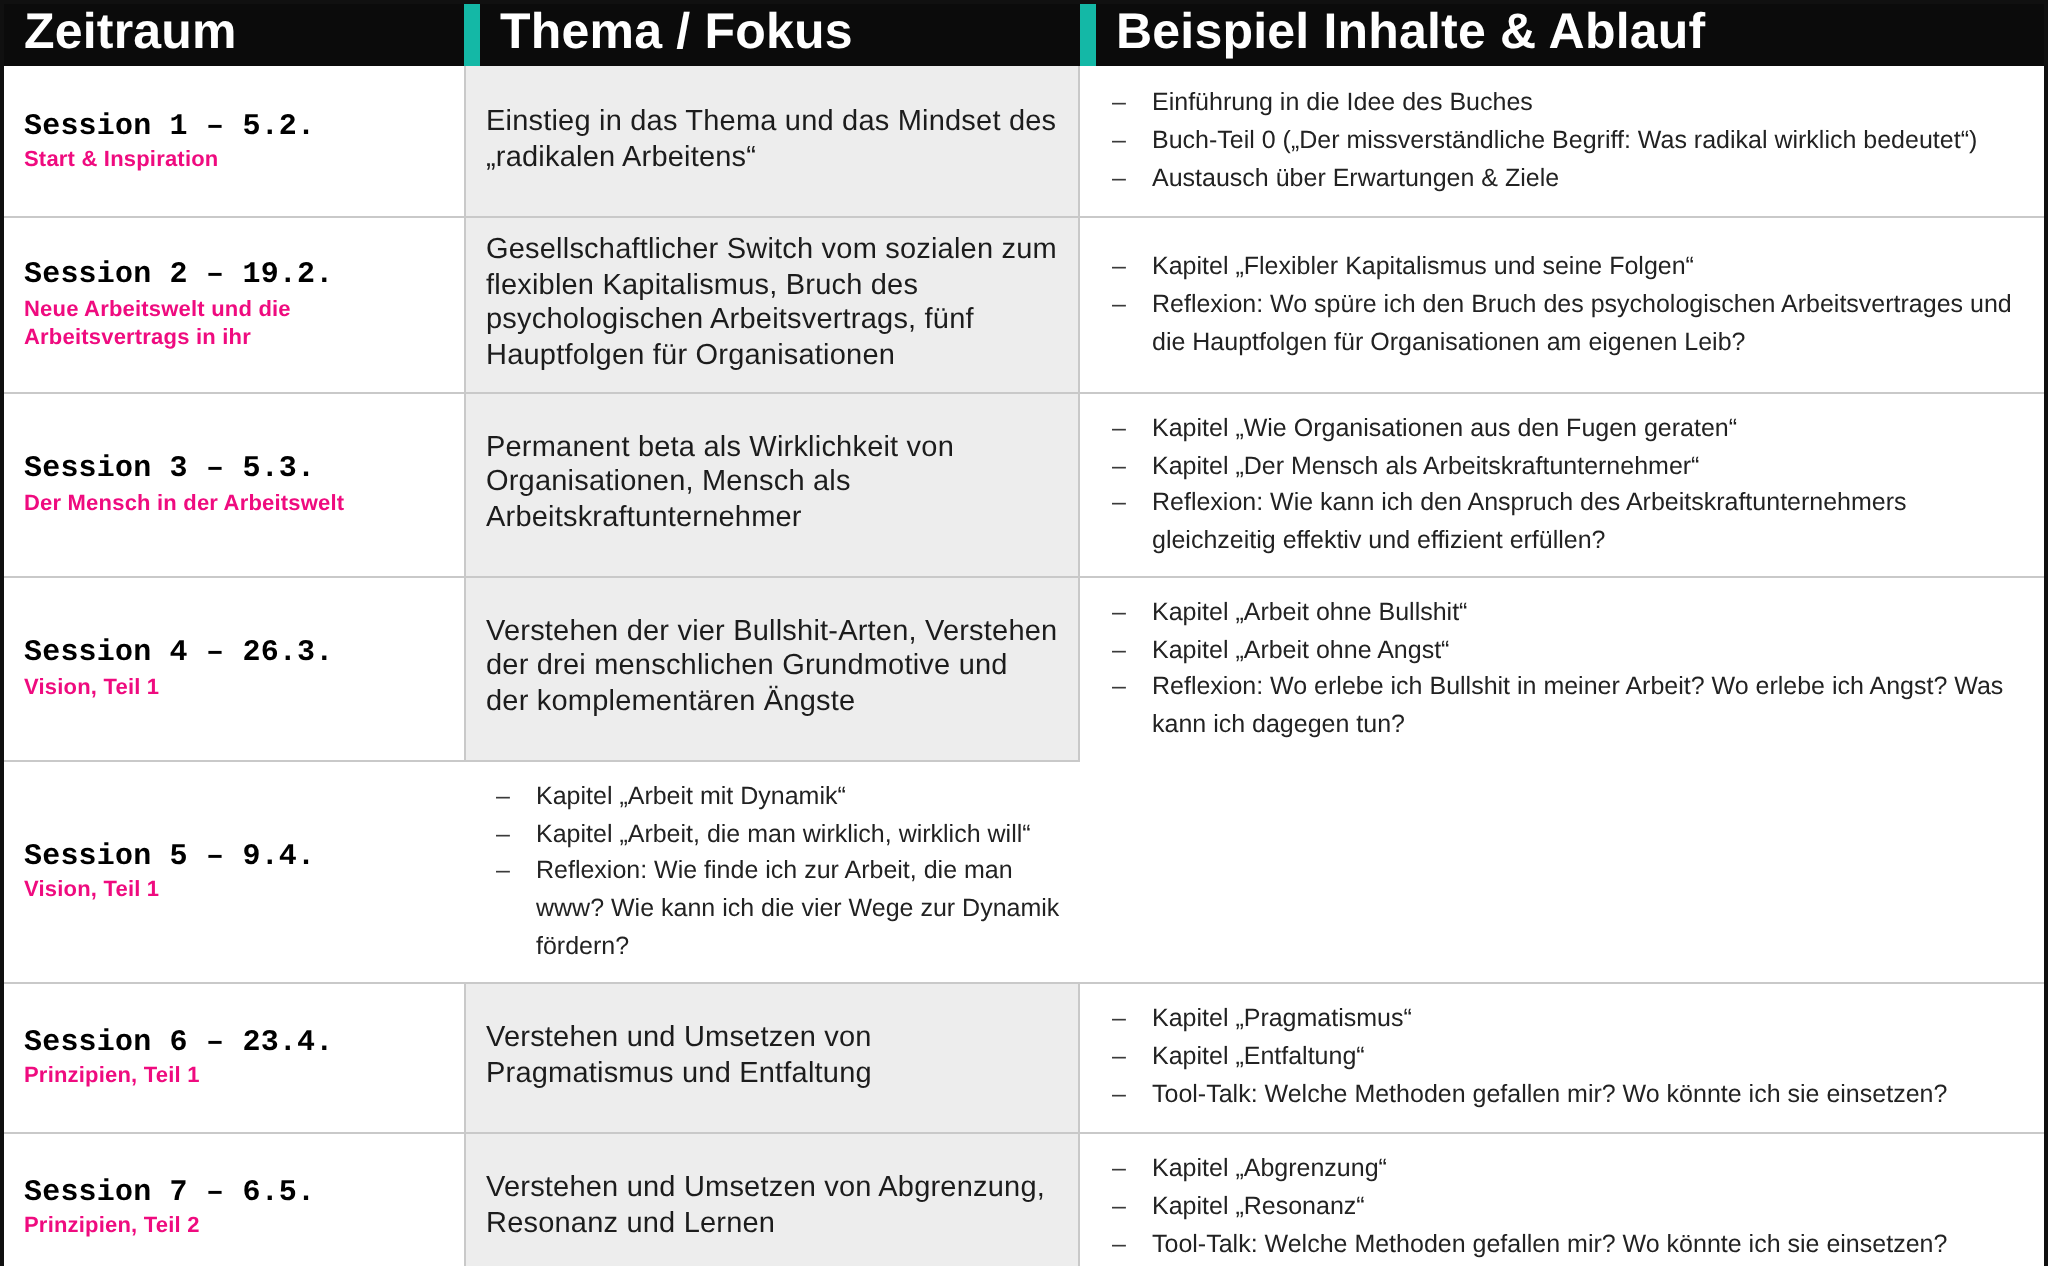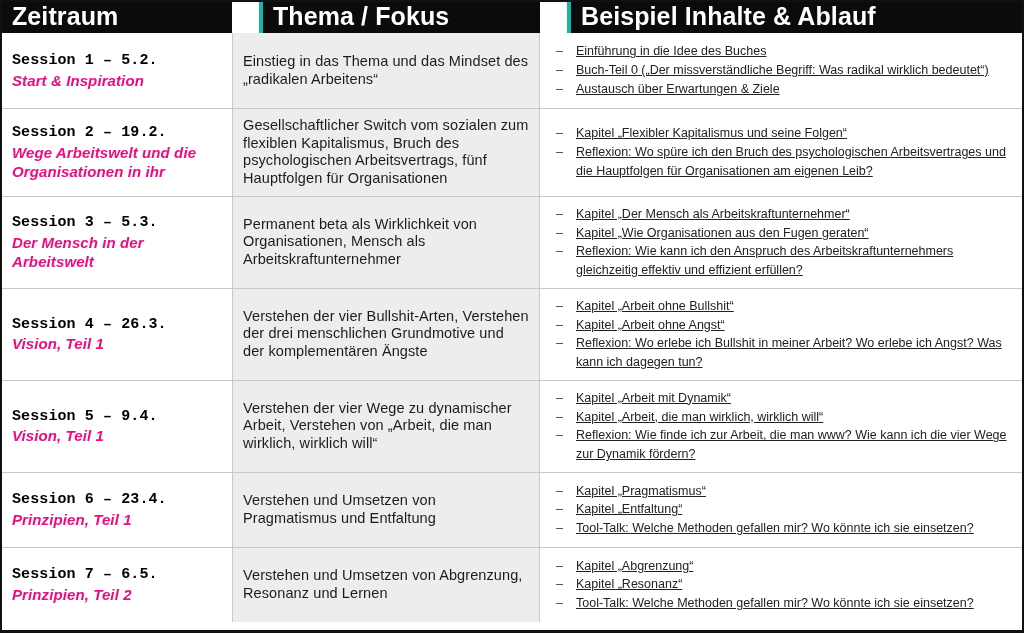--- a/index.html
+++ b/index.html
@@ -24,53 +24,52 @@
   .header-cell {
     background: var(--header-bg);
     color: var(--header-text);
     font-weight: bold;
     font-size: 25px;
     letter-spacing: .1px;
     display: flex; align-items: center;
     padding: 0 8px 2px 10px;
     white-space: nowrap;
   }
-  .header-cell + .header-cell { border-left: 4px solid #14b8a6; margin-left: 27px; }
+  .header-cell + .header-cell { border-left: 8px solid #14b8a6; }
   
   .row { min-height: 75px; }
   .row + .row .cell { border-top: 1px solid var(--row-divider); }
   .cell {
     display: flex; flex-direction: column; justify-content: center;
     padding: 8px 10px;
   }
   .cell-zeitraum { background: #ffffff; }
   .cell-thema {
     background: var(--col2-bg);
     border-left: 1px solid var(--row-divider);
     border-right: 1px solid var(--row-divider);
   }
   .cell-inhalte { background: #ffffff; padding-left: 16px; }
   .session-date {
     font-weight: bold; font-size: 15px; color: #000;
     line-height: 1.3; letter-spacing: .1px; font-family: Liberation Mono, monospace;
   }
   .session-title {
-    font-weight: bold; font-size: 15px; color: var(--accent);
-    line-height: 1.3; letter-spacing: .1px; font-style: italic;
+    font-weight: bold; font-size: 11px; color: var(--accent);
+    line-height: 1.3; letter-spacing: .1px;
   }
   .thema-text {
     font-size: 14.5px; color: #1c1c1c; line-height: 1.22;
     letter-spacing: .1px;
   }
   .inhalte-list { list-style: none; }
   .inhalte-list li {
     position: relative;
     font-size: 12.5px; color: #222; line-height: 1.5;
     padding-left: 20px;
-    text-decoration: underline;
   }
   .inhalte-list li::before {
     content: "\2013";            
     position: absolute; left: 0; top: 0;
     color: #3a3a3a;
   }
 </style>
 </head>
 <body>
 
@@ -94,21 +93,21 @@
             <li>Einführung in die Idee des Buches</li>
             <li>Buch-Teil 0 („Der missverständliche Begriff: Was radikal wirklich bedeutet“)</li>
             <li>Austausch über Erwartungen &amp; Ziele</li>
           </ul>
     </div>
   </div>
 
   <div class="grid-row row">
     <div class="cell cell-zeitraum">
       <div class="session-date">Session 2 – 19.2.</div>
-      <div class="session-title">Wege Arbeitswelt und die Organisationen in ihr</div>
+      <div class="session-title">Neue Arbeitswelt und die Arbeitsvertrags in ihr</div>
     </div>
     <div class="cell cell-thema">
       <div class="thema-text">Gesellschaftlicher Switch vom sozialen zum flexiblen Kapitalismus, Bruch des psychologischen Arbeitsvertrags, fünf Hauptfolgen für Organisationen</div>
     </div>
     <div class="cell cell-inhalte">
       <ul class="inhalte-list">
             <li>Kapitel „Flexibler Kapitalismus und seine Folgen“</li>
             <li>Reflexion: Wo spüre ich den Bruch des psychologischen Arbeitsvertrages und die Hauptfolgen für Organisationen am eigenen Leib?</li>
           </ul>
     </div>
@@ -117,22 +116,22 @@
   <div class="grid-row row">
     <div class="cell cell-zeitraum">
       <div class="session-date">Session 3 – 5.3.</div>
       <div class="session-title">Der Mensch in der Arbeitswelt</div>
     </div>
     <div class="cell cell-thema">
       <div class="thema-text">Permanent beta als Wirklichkeit von Organisationen, Mensch als Arbeitskraftunternehmer</div>
     </div>
     <div class="cell cell-inhalte">
       <ul class="inhalte-list">
+            <li>Kapitel „Wie Organisationen aus den Fugen geraten“</li>
             <li>Kapitel „Der Mensch als Arbeitskraftunternehmer“</li>
-            <li>Kapitel „Wie Organisationen aus den Fugen geraten“</li>
             <li>Reflexion: Wie kann ich den Anspruch des Arbeitskraftunternehmers gleichzeitig effektiv und effizient erfüllen?</li>
           </ul>
     </div>
   </div>
 
   <div class="grid-row row">
     <div class="cell cell-zeitraum">
       <div class="session-date">Session 4 – 26.3.</div>
       <div class="session-title">Vision, Teil 1</div>
     </div>
@@ -146,23 +145,20 @@
             <li>Reflexion: Wo erlebe ich Bullshit in meiner Arbeit? Wo erlebe ich Angst? Was kann ich dagegen tun?</li>
           </ul>
     </div>
   </div>
 
   <div class="grid-row row">
     <div class="cell cell-zeitraum">
       <div class="session-date">Session 5 – 9.4.</div>
       <div class="session-title">Vision, Teil 1</div>
     </div>
-    <div class="cell cell-thema">
-      <div class="thema-text">Verstehen der vier Wege zu dynamischer Arbeit, Verstehen von „Arbeit, die man wirklich, wirklich will“</div>
-    </div>
     <div class="cell cell-inhalte">
       <ul class="inhalte-list">
             <li>Kapitel „Arbeit mit Dynamik“</li>
             <li>Kapitel „Arbeit, die man wirklich, wirklich will“</li>
             <li>Reflexion: Wie finde ich zur Arbeit, die man www? Wie kann ich die vier Wege zur Dynamik fördern?</li>
           </ul>
     </div>
   </div>
 
   <div class="grid-row row">

